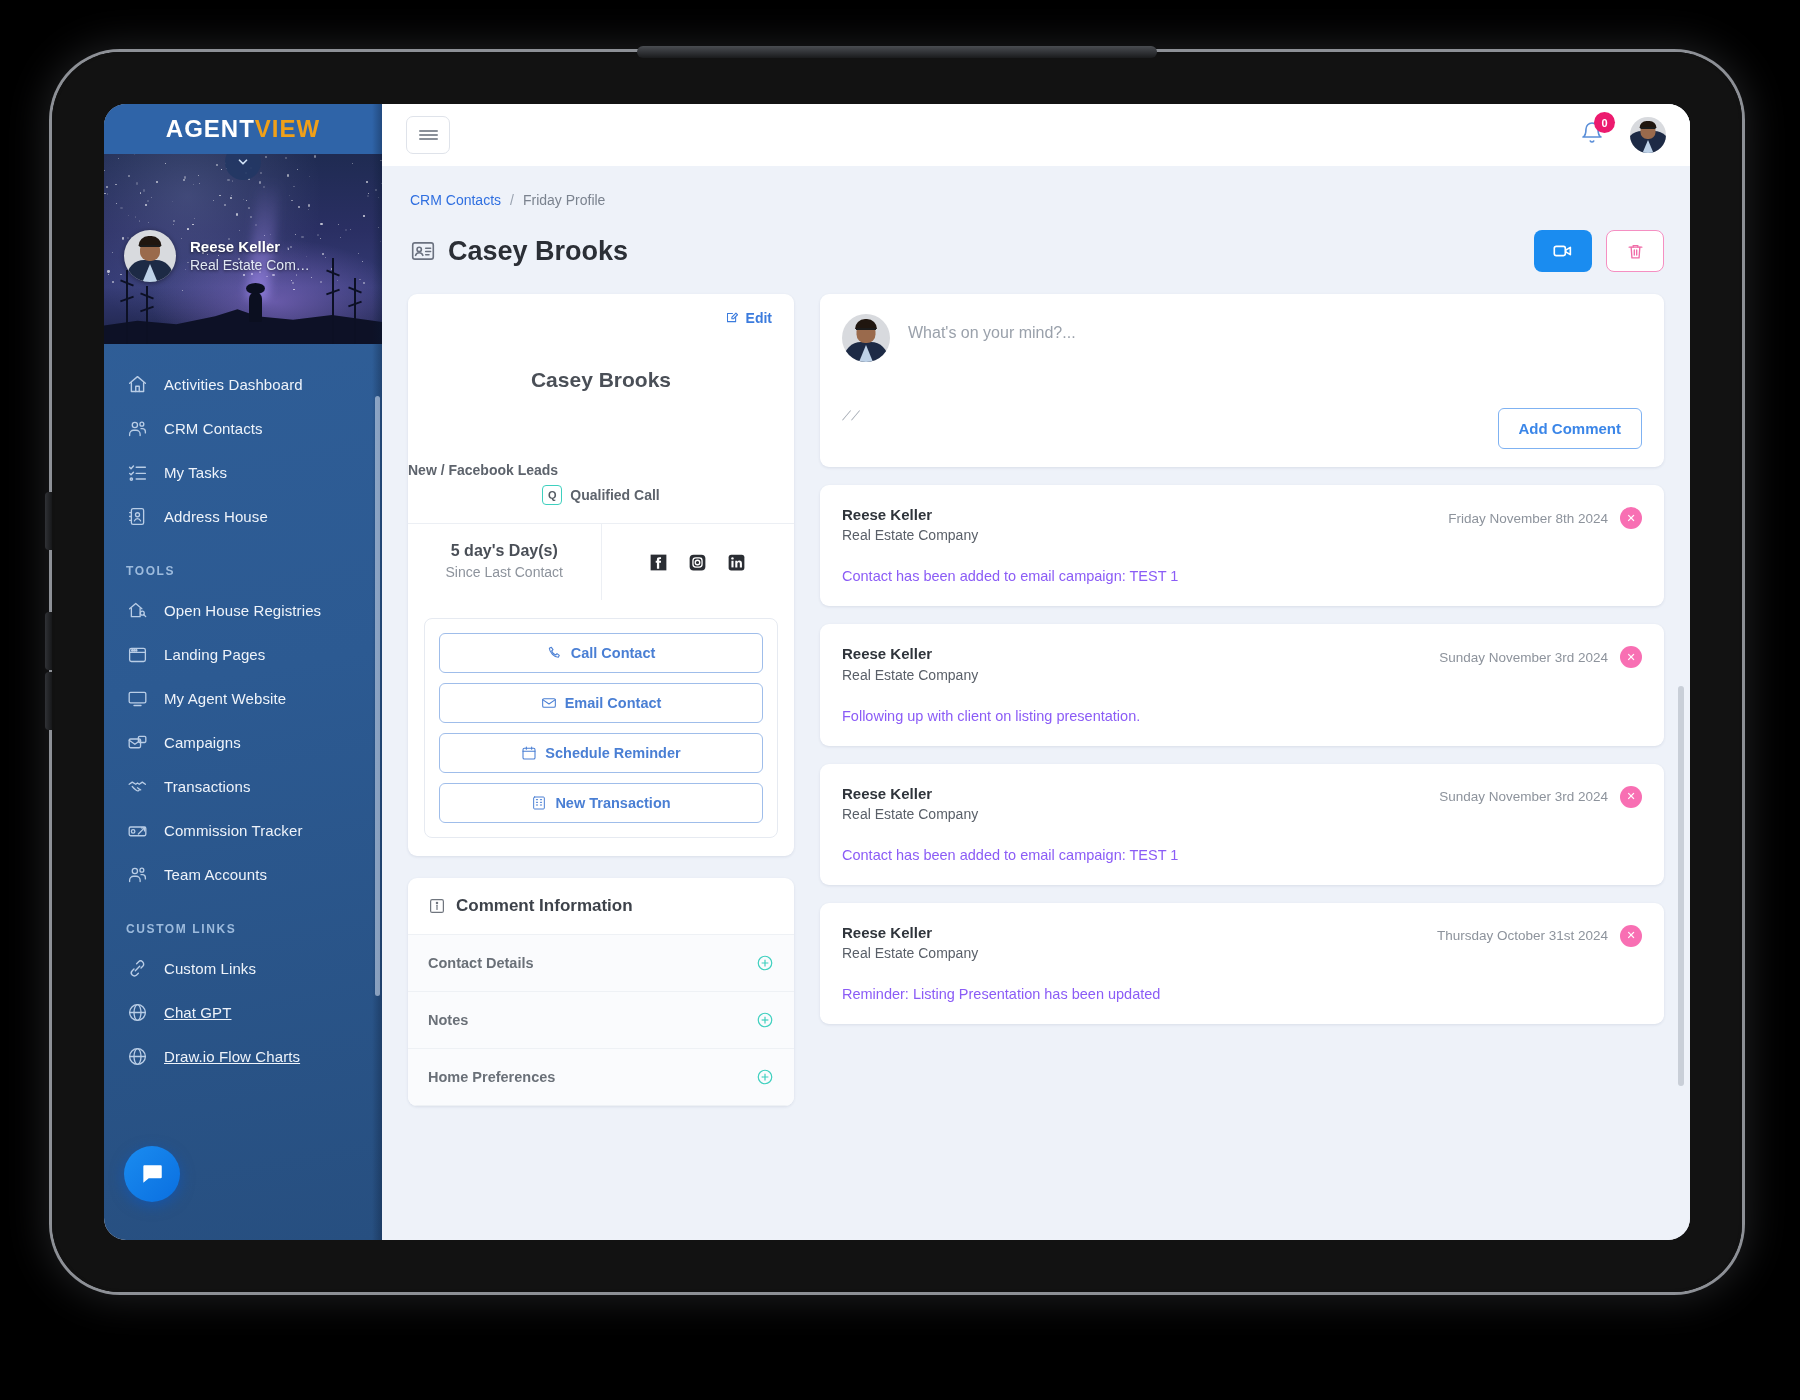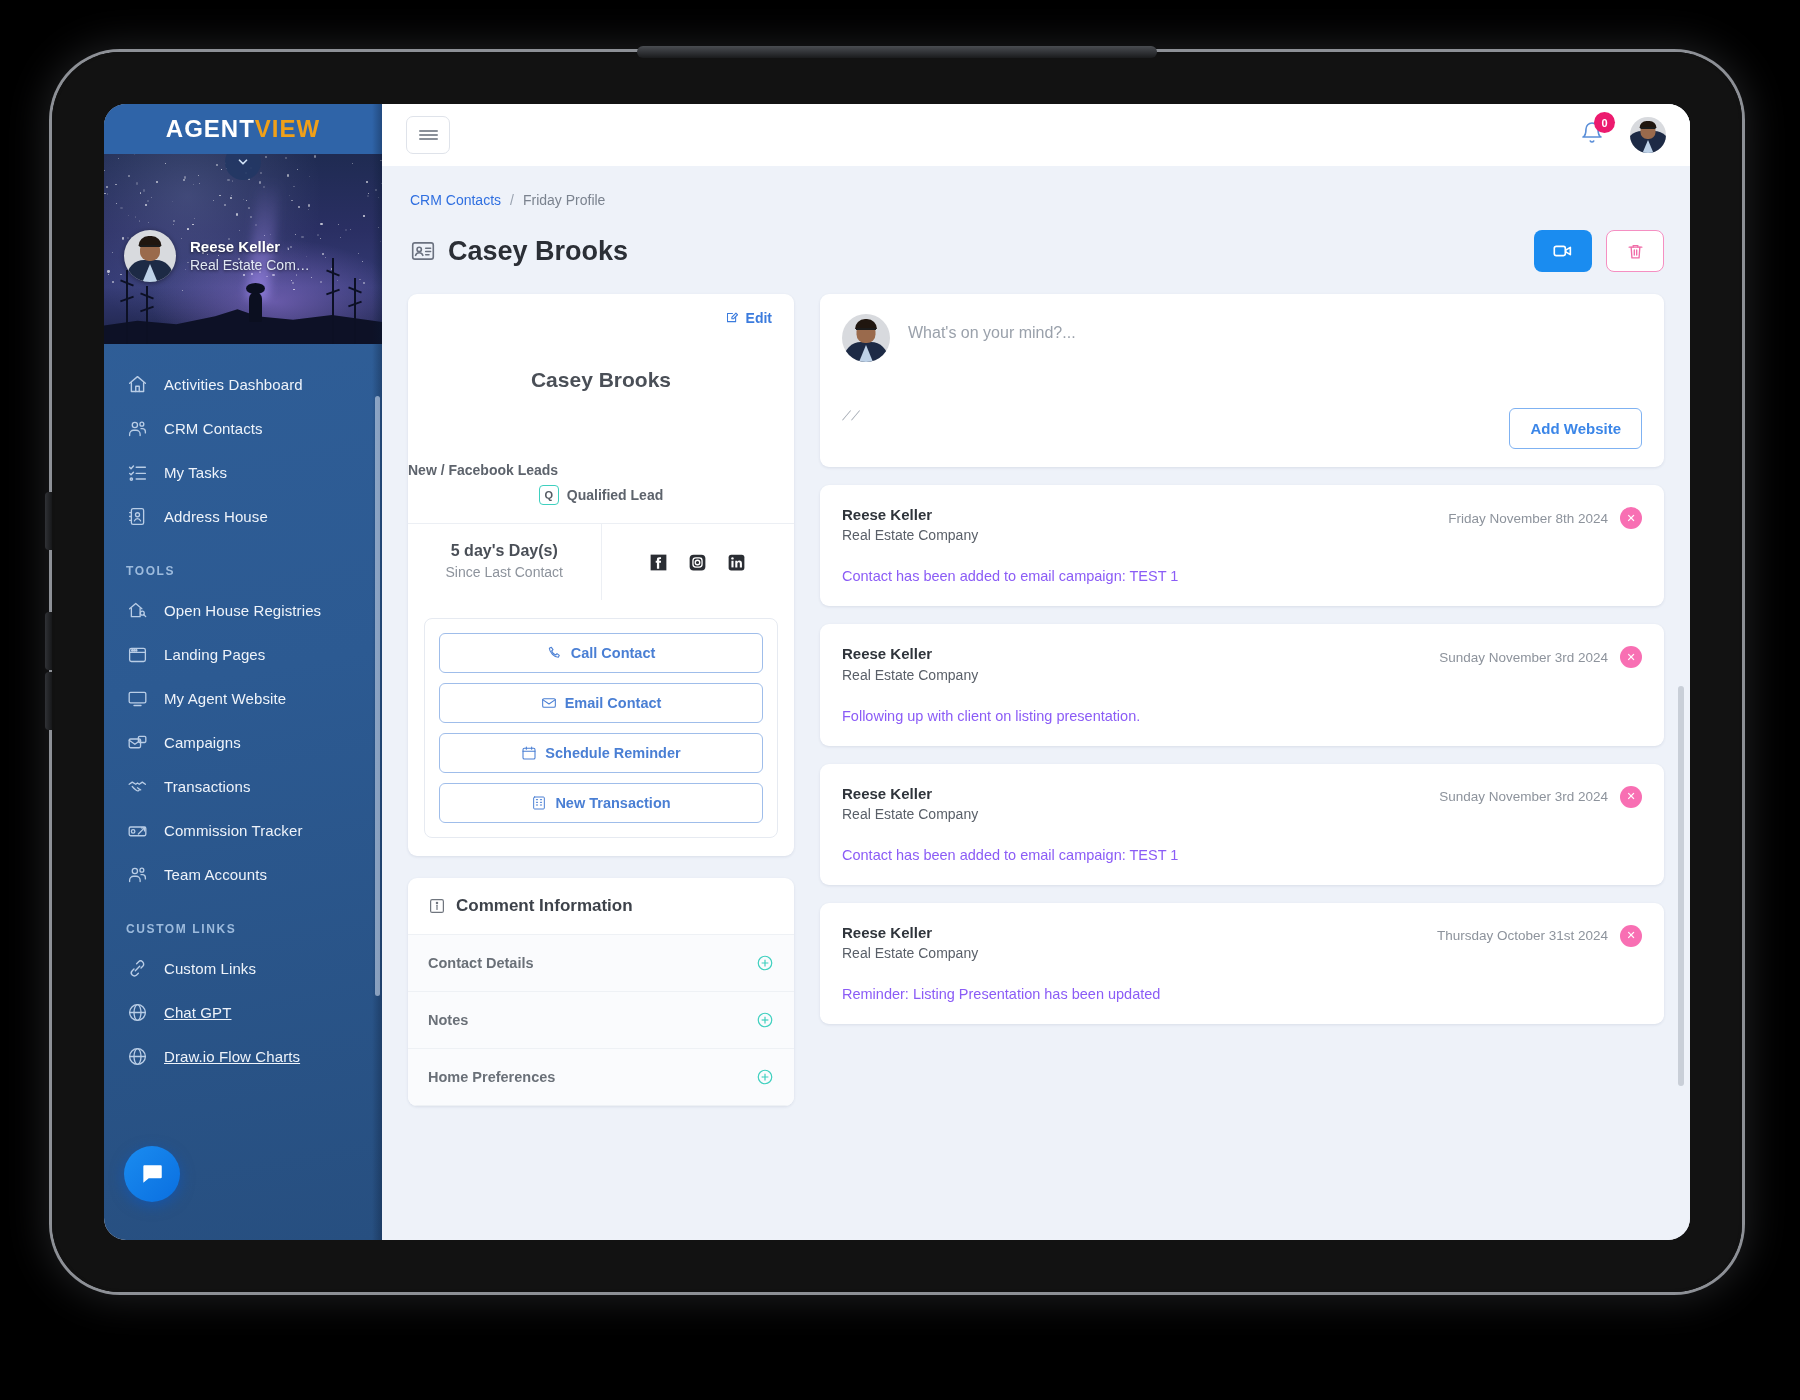--- a/index.html
+++ b/index.html
@@ -749,21 +749,21 @@
                   <span>Edit</span>
                 </div>
               </div>
 
               <div id="contact-name">Casey Brooks</div>
 
               <div id="contact-tags">
                 <div id="contact-source">New / Facebook Leads</div>
                 <div id="lead-status-row">
                   <span id="lead-badge">Q</span>
-                  <span id="lead-status-label">Qualified Lead</span>
+                  <span id="lead-status-label">Qualified Call</span>
                 </div>
               </div>
 
               <div id="contact-meta-row">
                 <div id="days-cell">
                   <div id="days-value">5 day's Day(s)</div>
                   <div id="days-label">Since Last Contact</div>
                 </div>
                 <div id="social-cell">
                   <span class="social-ico">
@@ -881,21 +881,21 @@
                   <div class="face-body" style="width:44px;height:20px;"></div>
                   <div class="face-shirt" style="width:14px;height:17px;"></div>
                   <div class="face-head" style="top:8px;width:19px;height:21px;"></div>
                   <div class="face-hair" style="top:5px;width:22px;height:10px;"></div>
                   <div class="face-glass" style="top:14px;width:20px;"></div>
                 </div>
                 <textarea id="composer-input" placeholder="What's on your mind?..." style=""></textarea>
               </div>
               <div id="composer-bottom">
                 <span id="resize-grip">⟋⟋</span>
-                <button id="add-comment-button">Add Website</button>
+                <button id="add-comment-button">Add Comment</button>
               </div>
             </section>
 
             <section class="card feed-card">
               <div class="feed-head">
                 <div>
                   <div class="feed-author">Reese Keller</div>
                   <div class="feed-company">Real Estate Company</div>
                 </div>
                 <div class="feed-right">

